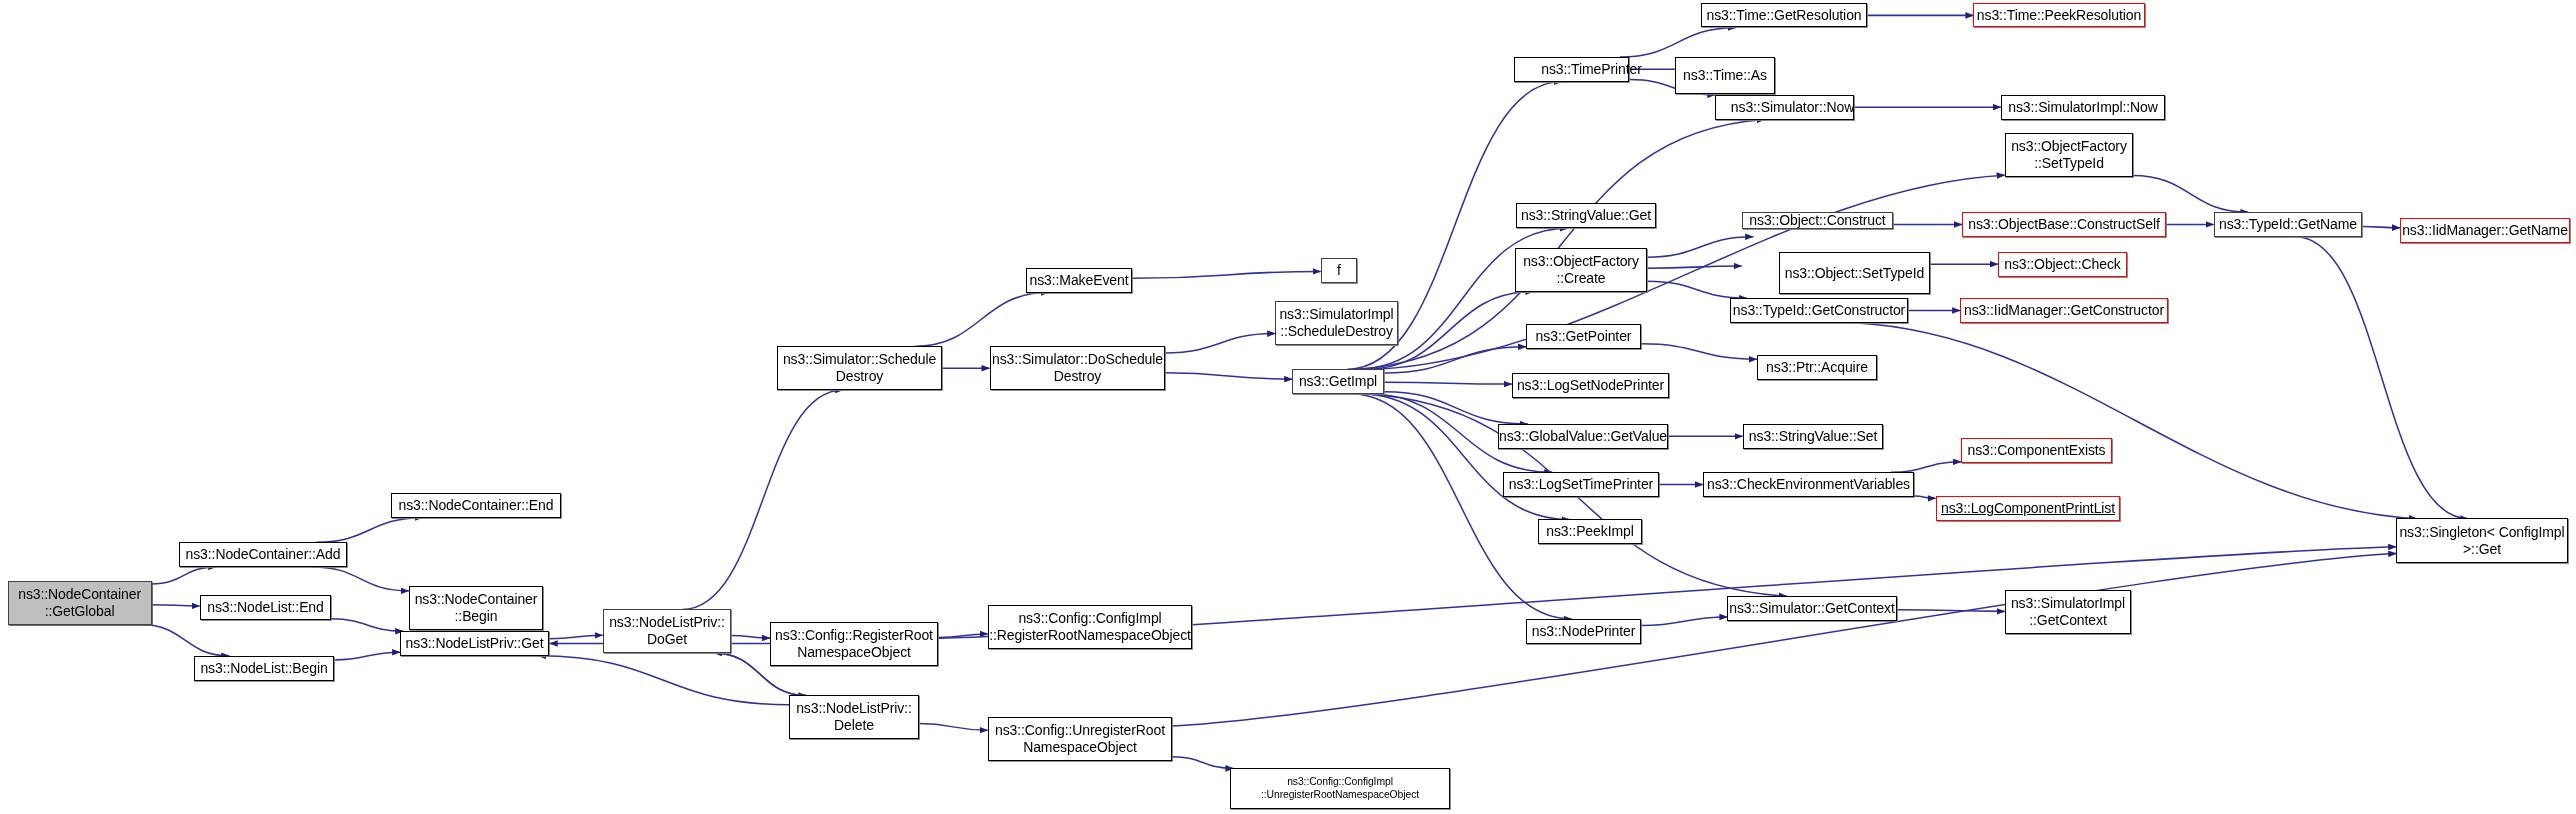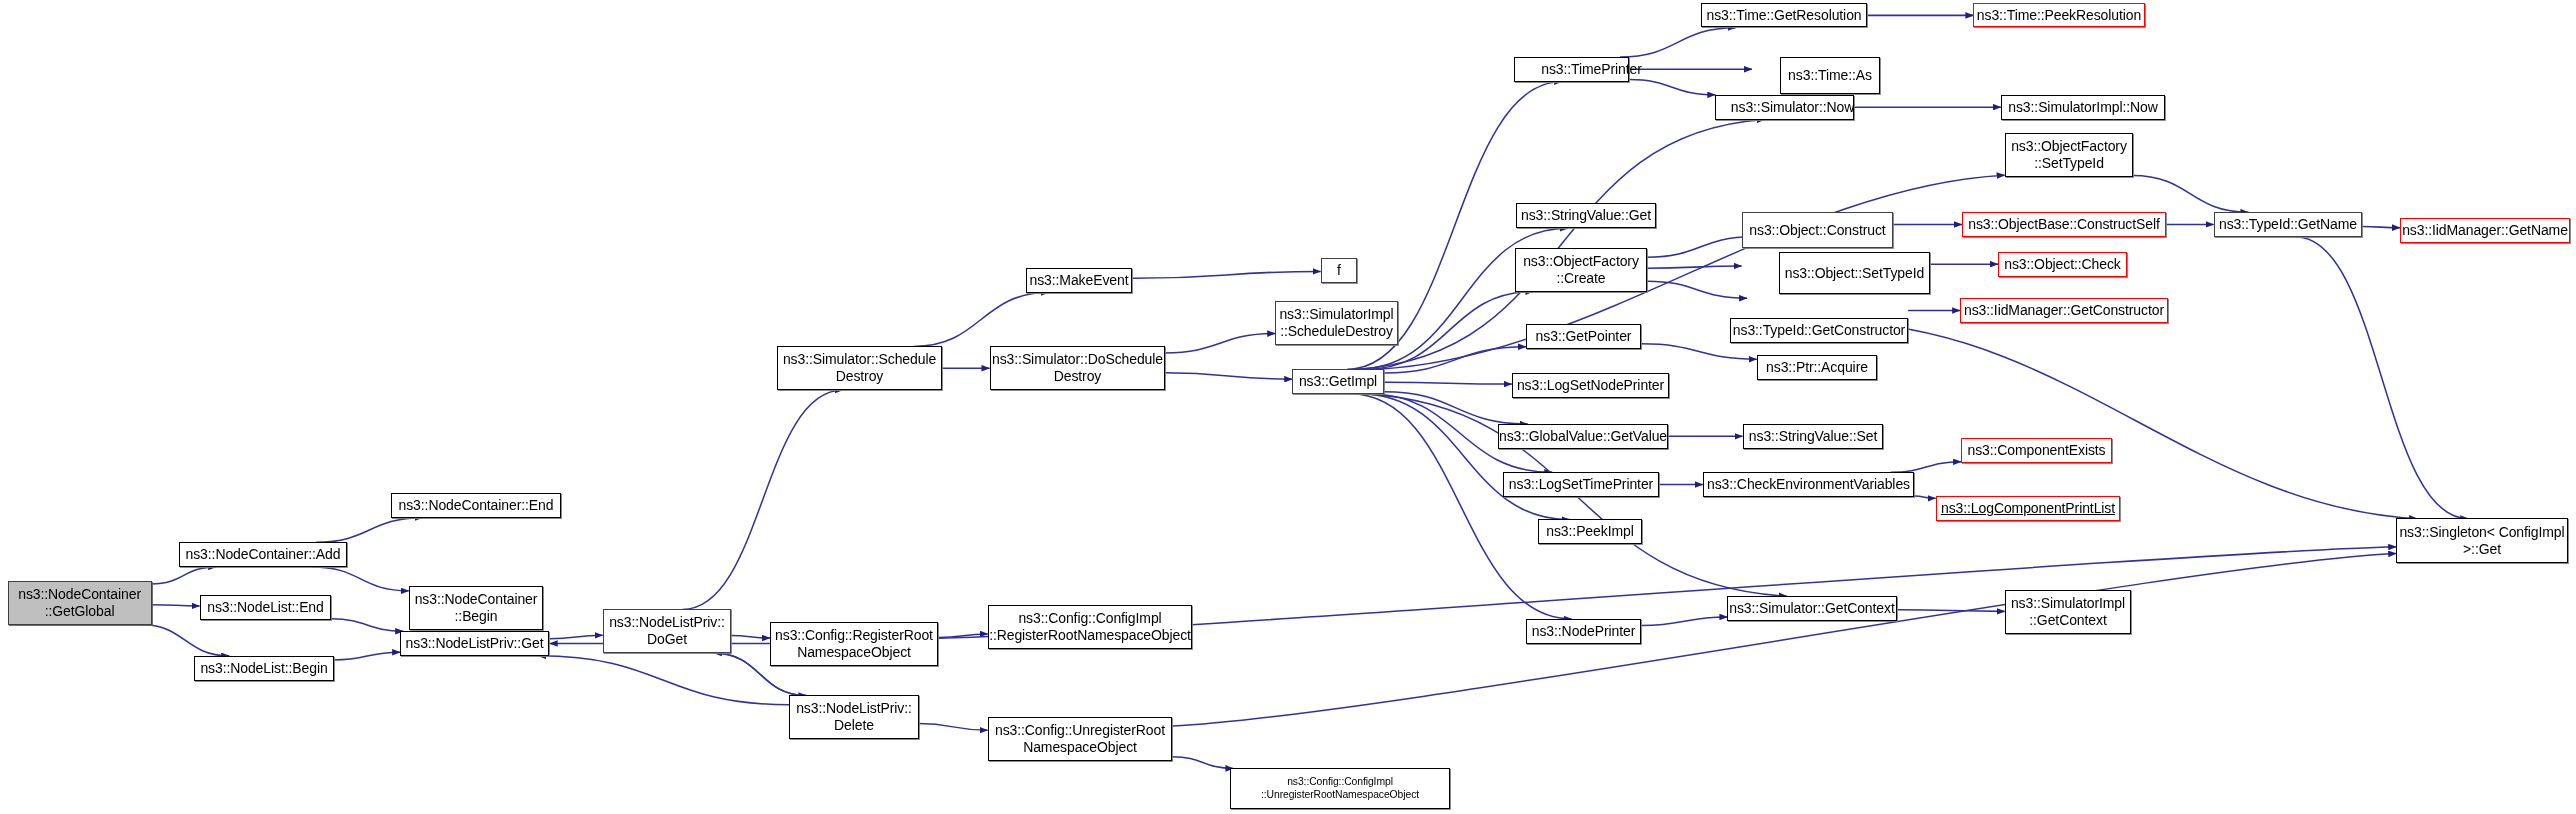--- a/index.html
+++ b/index.html
@@ -115,33 +115,33 @@
       <div class="node" style="left: 990px; top: 346px; width: 175px; height: 44px;">ns3::Simulator::DoSchedule
 Destroy</div>
       <div class="node" style="left: 1026px; top: 268px; width: 106px; height: 24.6px;">ns3::MakeEvent</div>
       <div class="node focus" style="left: 1321px; top: 258px; width: 36px; height: 24.6px;">f</div>
       <div class="node focus" style="left: 1275px; top: 301px; width: 123px; height: 44px;">ns3::SimulatorImpl
 ::ScheduleDestroy</div>
       <div class="node focus" style="left: 1292px; top: 369px; width: 92px; height: 24.6px;">ns3::GetImpl</div>
       <div class="node" style="left: 1514px; top: 57px; width: 115px; height: 24.6px; padding-left: 40px;">ns3::TimePrinter</div>
       <div class="node" style="left: 1701px; top: 2.8px; width: 166px; height: 24.6px;">ns3::Time::GetResolution</div>
       <div class="node red" style="left: 1973px; top: 2.8px; width: 172px; height: 24.6px;">ns3::Time::PeekResolution</div>
-      <div class="node" style="left: 1780px; top: 57px; width: 100px; height: 37px;">ns3::Time::As</div>
+      <div class="node" style="left: 1675px; top: 57px; width: 100px; height: 37px;">ns3::Time::As</div>
       <div class="node" style="left: 1715px; top: 95px; width: 139px; height: 24.6px; padding-left: 16px;">ns3::Simulator::Now</div>
       <div class="node" style="left: 2001px; top: 95px; width: 164px; height: 24.6px;">ns3::SimulatorImpl::Now</div>
       <div class="node" style="left: 2005px; top: 133px; width: 128px; height: 44px;">ns3::ObjectFactory
 ::SetTypeId</div>
       <div class="node" style="left: 1516px; top: 203px; width: 140px; height: 24.6px;">ns3::StringValue::Get</div>
       <div class="node" style="left: 1515px; top: 248px; width: 132px; height: 44px;">ns3::ObjectFactory
 ::Create</div>
-      <div class="node focus" style="left: 1742px; top: 212px; width: 151px; height: 36px;">ns3::Object::Construct</div>
+      <div class="node focus" style="left: 1742px; top: 212px; width: 151px; height: 17px;">ns3::Object::Construct</div>
       <div class="node red" style="left: 1962px; top: 212px; width: 204px; height: 24.6px;">ns3::ObjectBase::ConstructSelf</div>
       <div class="node" style="left: 1742px; top: 252px; width: 151px; height: 42px; margin-left: 37px;">ns3::Object::SetTypeId</div>
       <div class="node red" style="left: 1998px; top: 252px; width: 129px; height: 24.6px;">ns3::Object::Check</div>
-      <div class="node" style="left: 1730px; top: 298px; width: 178px; height: 24.6px; margin-top: 20px;">ns3::TypeId::GetConstructor</div>
+      <div class="node" style="left: 1730px; top: 298px; width: 178px; height: 24.6px;">ns3::TypeId::GetConstructor</div>
       <div class="node red" style="left: 1960px; top: 298px; width: 208px; height: 24.6px;">ns3::IidManager::GetConstructor</div>
       <div class="node focus" style="left: 2214px; top: 212px; width: 148px; height: 24.6px;">ns3::TypeId::GetName</div>
       <div class="node red" style="left: 2400px; top: 218px; width: 170px; height: 24.6px;">ns3::IidManager::GetName</div>
       <div class="node" style="left: 1526px; top: 324px; width: 115px; height: 24.6px;">ns3::GetPointer</div>
       <div class="node" style="left: 1757px; top: 355px; width: 120px; height: 24.6px;">ns3::Ptr::Acquire</div>
       <div class="node" style="left: 1512px; top: 373px; width: 157px; height: 24.6px;">ns3::LogSetNodePrinter</div>
       <div class="node" style="left: 1498px; top: 424px; width: 170px; height: 24.6px;">ns3::GlobalValue::GetValue</div>
       <div class="node" style="left: 1743px; top: 424px; width: 140px; height: 24.6px;">ns3::StringValue::Set</div>
       <div class="node" style="left: 1503px; top: 472px; width: 156px; height: 24.6px;">ns3::LogSetTimePrinter</div>
       <div class="node" style="left: 1703px; top: 472px; width: 211px; height: 24.6px;">ns3::CheckEnvironmentVariables</div>

